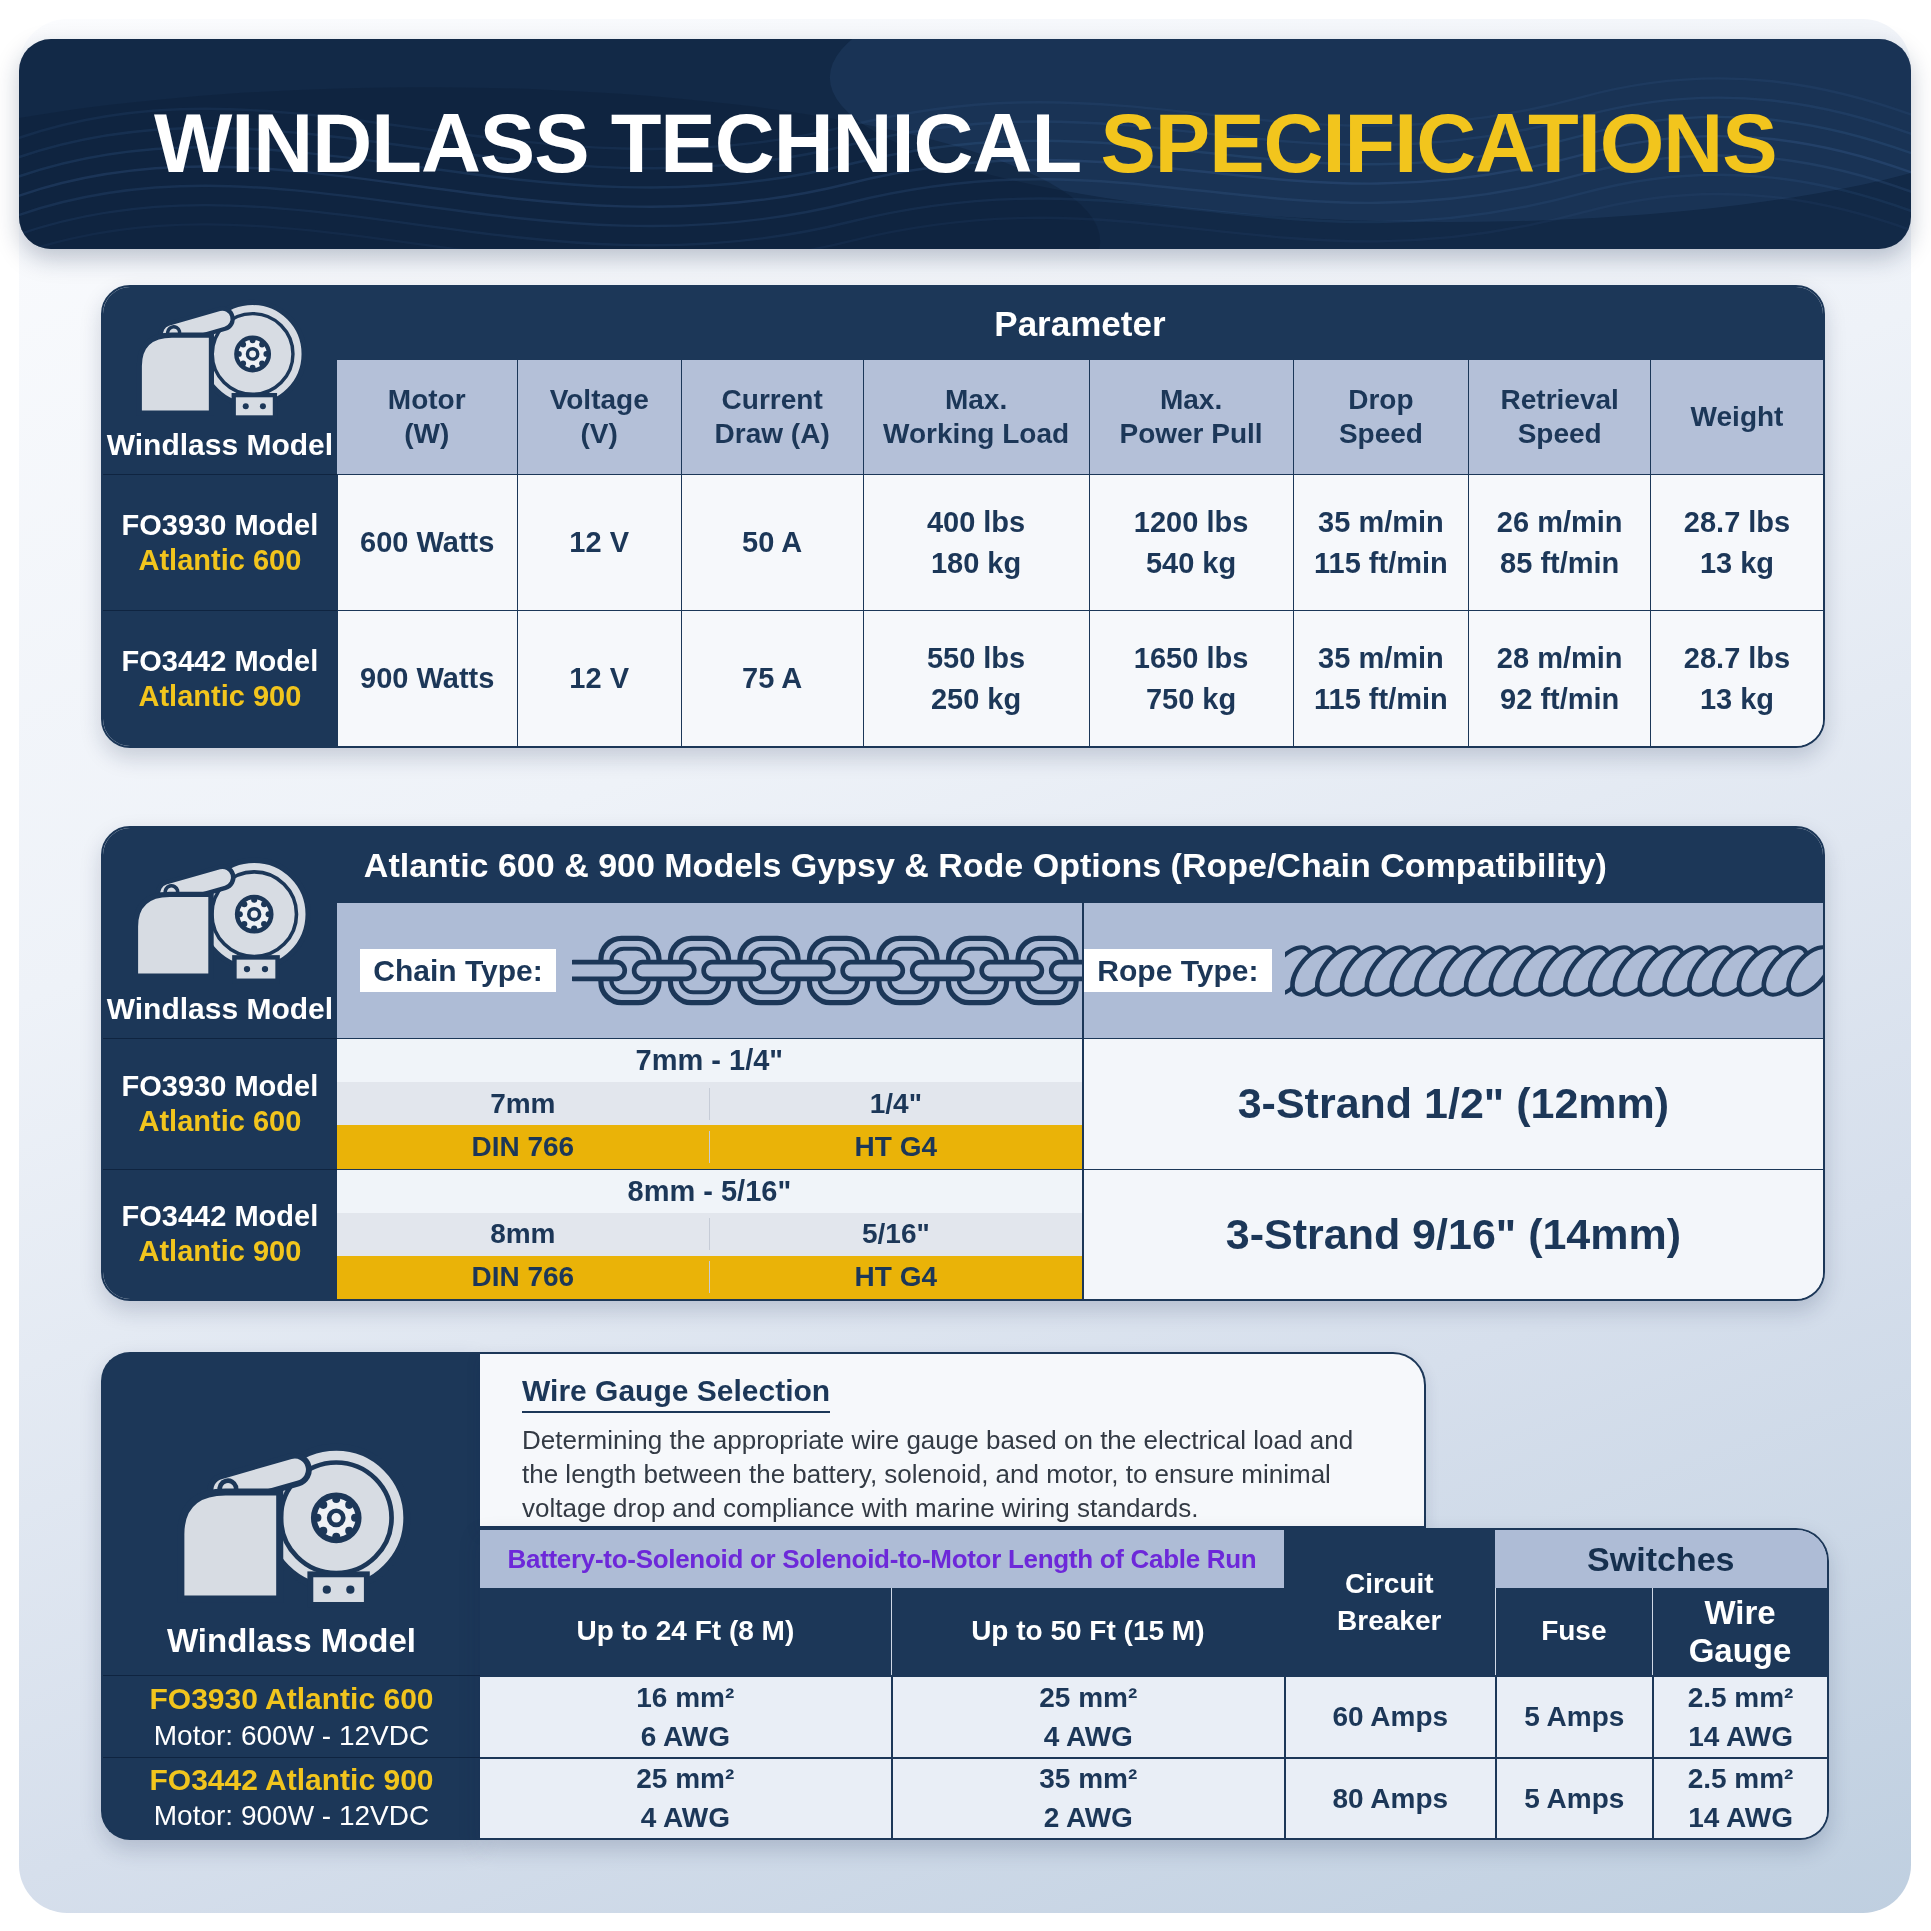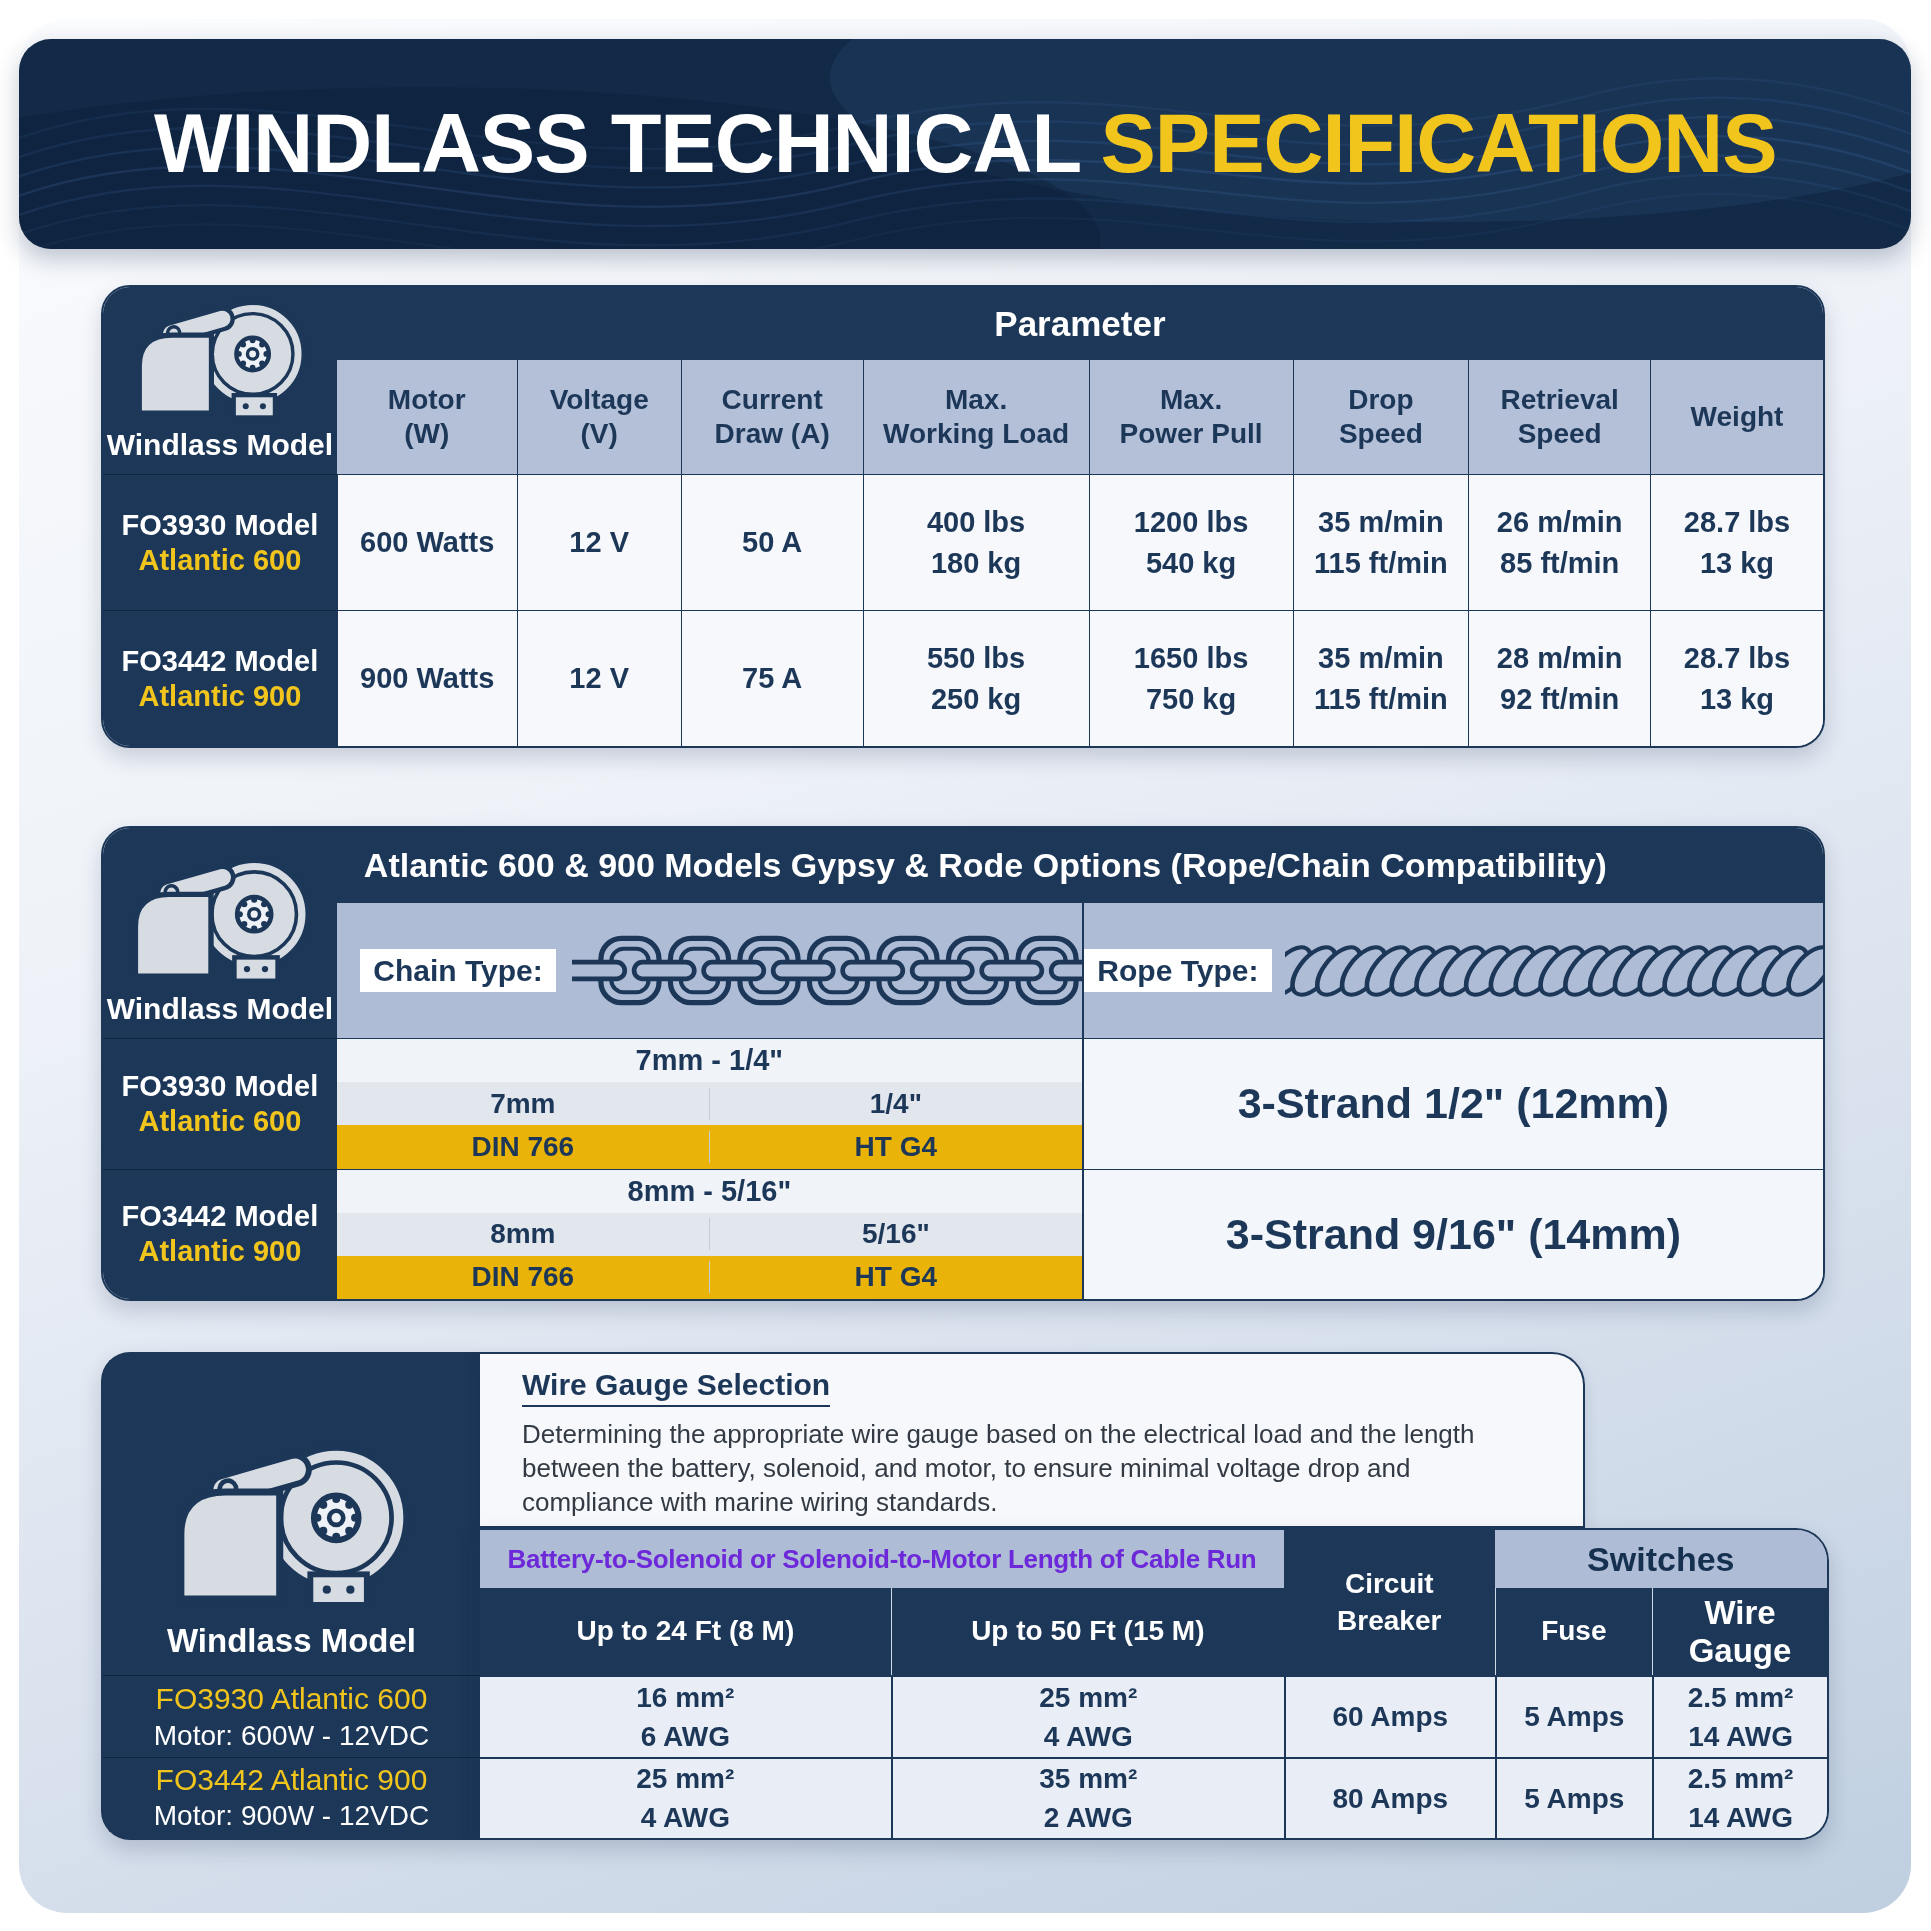--- a/index.html
+++ b/index.html
@@ -69,24 +69,24 @@
 
   
   .t3 { position:absolute; left:101px; top:1352px; width:1728px; height:488px; }
   .t3-left { position:absolute; left:0; top:0; width:379px; height:488px; background:#1c3758;
              border:2.9px solid #1c3758; border-right:none; border-radius:29px 0 0 29px;
              display:grid; grid-template-rows:321px 82px 79px; box-shadow:0 9.7px 21px rgba(15,35,70,.18); }
   .t3-lh { display:flex; flex-direction:column; align-items:center; justify-content:flex-end; padding-bottom:15.4px; gap:9.7px; }
   .t3-lh .wm-label { font-size:33px; }
   .t3-lh .wicon { width:259px; }
   .t3-model { border-top:1.9px solid #0f2440; display:flex; flex-direction:column; align-items:center; justify-content:center; text-align:center; }
-  .t3-model .my { color:#f2c51d; font-weight:400; font-size:30px; line-height:1.25; }
+  .t3-model .my { color:#f2c51d; font-weight:700; font-size:30px; line-height:1.25; }
   .t3-model .mw { color:#ffffff; font-weight:400; font-size:28px; line-height:1.25; }
-  .t3-info { position:absolute; left:379px; top:0; width:1105px; height:176px; background:#f6f8fb;
-             border:2.9px solid #1c3758; border-left:none; border-radius:0 33px 0 0; padding:14px 39px 0 42px;
+  .t3-info { position:absolute; left:379px; top:0; width:946px; height:176px; background:#f6f8fb;
+             border:2.9px solid #1c3758; border-left:none; border-radius:0 33px 0 0; padding:20px 39px 0 42px;
              box-shadow:0 5.8px 15.4px rgba(15,35,70,.12); }
   .t3-info-title { display:inline-block; font-size:30px; font-weight:800; color:#1c3758;
                    border-bottom:2.9px solid #1c3758; padding-bottom:2.9px; margin-bottom:11.6px; }
   .t3-info-text { font-size:26px; line-height:1.3; color:#333a44; font-weight:400; max-width:1014px; }
   .t3-gridwrap { position:absolute; left:379px; top:176px; width:1349px; height:312px;
                  border:2.9px solid #1c3758; border-left:none; border-radius:0 33px 29px 0; overflow:hidden;
                  box-shadow:0 9.7px 21px rgba(15,35,70,.18); }
   .t3-grid { width:100%; height:100%; display:grid;
              grid-template-columns:425fr 407fr 218fr 163fr 181fr; grid-template-rows:58px 87px 1fr 1fr; }
   .cablerun { grid-area:1/1/2/3; background:#aebcd6; display:flex; align-items:center; justify-content:center;

